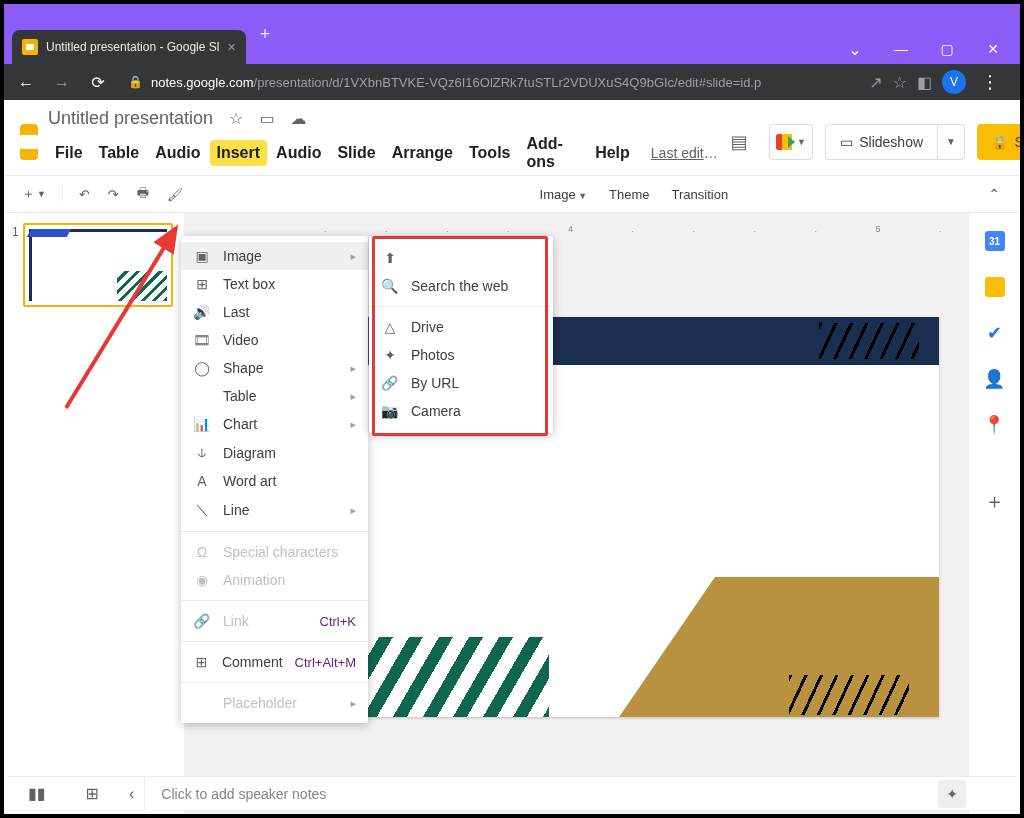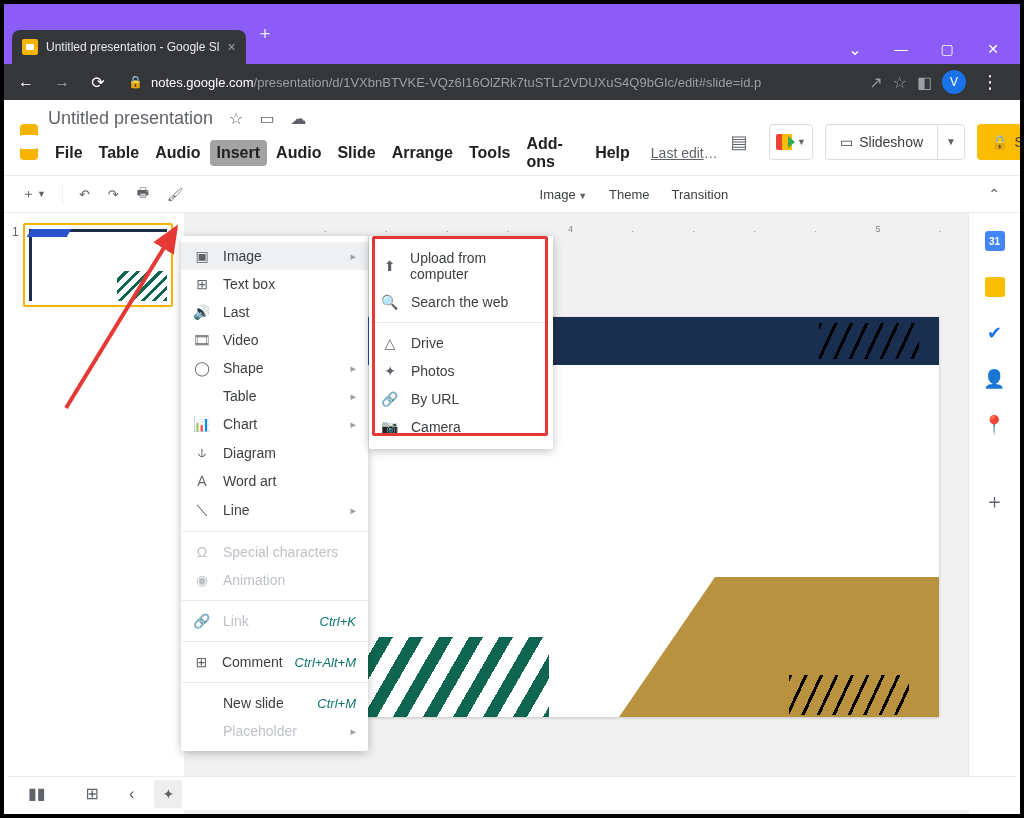--- a/index.html
+++ b/index.html
@@ -33,21 +33,21 @@
 .app { background: #fff; position: relative; }
 .app-header { display: flex; align-items: center; padding: 8px 16px 0 16px; }
 .slides-logo { width: 36px; height: 36px; background: #f4b400; border-radius: 4px; margin-right: 10px; display: flex; align-items: center; justify-content: center; position: relative; }
 .slides-logo::after { content: ""; width: 18px; height: 14px; background: #fff; border-radius: 2px; }
 .header-mid { flex: 1; }
 .title-row { display: flex; align-items: center; gap: 16px; }
 .doc-title { font-size: 18px; color: #5f6368; }
 .title-icon { color: #5f6368; font-size: 16px; }
 .menu-row { display: flex; align-items: center; gap: 2px; margin-top: 2px; }
 .menu-item { font-size: 16px; color: #202124; padding: 4px 7px; border-radius: 4px; font-weight: bold; }
-.menu-item.active { background: #a3a3a3; }
+.menu-item.active { background: #fde047; }
 .last-edit { color: #5f6368; font-size: 14px; text-decoration: underline; margin-left: 12px; white-space: nowrap; overflow: hidden; text-overflow: ellipsis; max-width: 90px; }
 .header-right { display: flex; align-items: center; gap: 12px; }
 .hr-icon { color: #5f6368; width: 36px; height: 36px; border: 1px solid #dadce0; border-radius: 18px; display: flex; align-items: center; justify-content: center; font-size: 18px; }
 .hr-icon.noborder { border: none; }
 .meet-btn { width: 44px; height: 36px; border: 1px solid #dadce0; border-radius: 4px; display: flex; align-items: center; justify-content: center; position:relative; }
 .meet-glyph { width:20px; height:16px; position:relative; }
 .meet-glyph .g1{position:absolute;left:0;top:0;width:10px;height:16px;background:#ea4335;border-radius:2px 0 0 2px;}
 .meet-glyph .g2{position:absolute;left:6px;top:0;width:10px;height:16px;background:#fbbc04;}
 .meet-glyph .g3{position:absolute;left:12px;top:2px;width:0;height:0;border-top:6px solid transparent;border-bottom:6px solid transparent;border-left:7px solid #34a853;}
 .meet-car{font-size:9px;color:#5f6368;margin-left:1px;}
@@ -102,21 +102,21 @@
 .explore-btn { width:28px;height:28px;background:#eee;border-radius:3px;margin:0 50px 0 10px;display:flex;align-items:center;justify-content:center;color:#5f6368;font-size:14px;}
 
 
 .menu-dropdown { position: absolute; top: 136px; left: 177px; width: 187px; background: #fff; box-shadow: 0 2px 10px rgba(0,0,0,.25); border-radius: 2px; padding: 6px 0; z-index: 100; }
 .dd-item { display: flex; align-items: center; padding: 6px 12px; font-size: 14px; color: #3c4043; gap: 12px; position: relative; min-height: 28px; }
 .dd-item.hover { background: #eef0f1; }
 .dd-item.disabled { color: #bdc1c6; }
 .dd-icon { width: 18px; color: #5f6368; font-size: 14px; display: inline-flex; align-items: center; justify-content: center; }
 .dd-item.disabled .dd-icon { color: #bdc1c6; }
 .dd-arrow { margin-left: auto; font-size: 11px; color: #9aa0a6; }
-.dd-shortcut { margin-left: auto; font-size: 13px; color: #0f766e; font-style: italic; }
+.dd-shortcut { margin-left: auto; font-size: 13px; color: #701a75; }
 .dd-sep { height: 1px; background: #ebebeb; margin: 6px 0; }
 .dd-blank-icon { width: 18px; }
 
 .submenu { position: absolute; top: 136px; left: 365px; width: 184px; background: #fff; box-shadow: 0 2px 10px rgba(0,0,0,.25); border-radius: 2px; padding: 8px 0; z-index: 101; }
 .submenu-highlight { position: absolute; border: 3px solid #e53935; top: 136px; left: 368px; width: 176px; height: 200px; z-index: 102; pointer-events: none; border-radius: 2px; }
 
 
 .arrow-svg { position: absolute; top: 118px; left: 52px; z-index: 200; pointer-events: none; }
 </style>
 </head>
@@ -305,36 +305,30 @@
         <span>Link</span>
         <span class="dd-shortcut">Ctrl+K</span>
       </div>
     <div class="dd-sep"></div>
     <div class="dd-item">
         <span class="dd-icon">⊞</span>
         <span>Comment</span>
         <span class="dd-shortcut">Ctrl+Alt+M</span>
       </div>
     <div class="dd-sep"></div>
-    <div class="dd-item">
-        <span class="dd-blank-icon"></span>
-        <span>New slide</span>
-        <span class="dd-shortcut">Ctrl+M</span>
-      </div>
     <div class="dd-item disabled">
         <span class="dd-blank-icon"></span>
         <span>Placeholder</span>
         <span class="dd-arrow">▸</span>
       </div>
   </div>
 
   <div class="submenu">
     <div class="dd-item">
         <span class="dd-icon">⬆</span>
-        <span>Upload from computer</span>
       </div>
     <div class="dd-item">
         <span class="dd-icon">🔍</span>
         <span>Search the web</span>
       </div>
     <div class="dd-sep"></div>
     <div class="dd-item">
         <span class="dd-icon">△</span>
         <span>Drive</span>
       </div>
@@ -360,14 +354,15 @@
         </marker>
       </defs>
     <line x1="10" y1="190" x2="120" y2="10" stroke="#e53935" stroke-width="4" marker-end="url(#ah)"></line>
   </svg>
 </div>
 
 <div class="bottom">
   <span class="bot-ic">▮▮</span>
   <span class="bot-ic">⊞</span>
   <span class="bot-ic bot-collapse">‹</span>
+  <div class="speaker-notes">Click to add speaker notes</div>
   <div class="explore-btn">✦</div>
 </div>
 
 </body></html>

